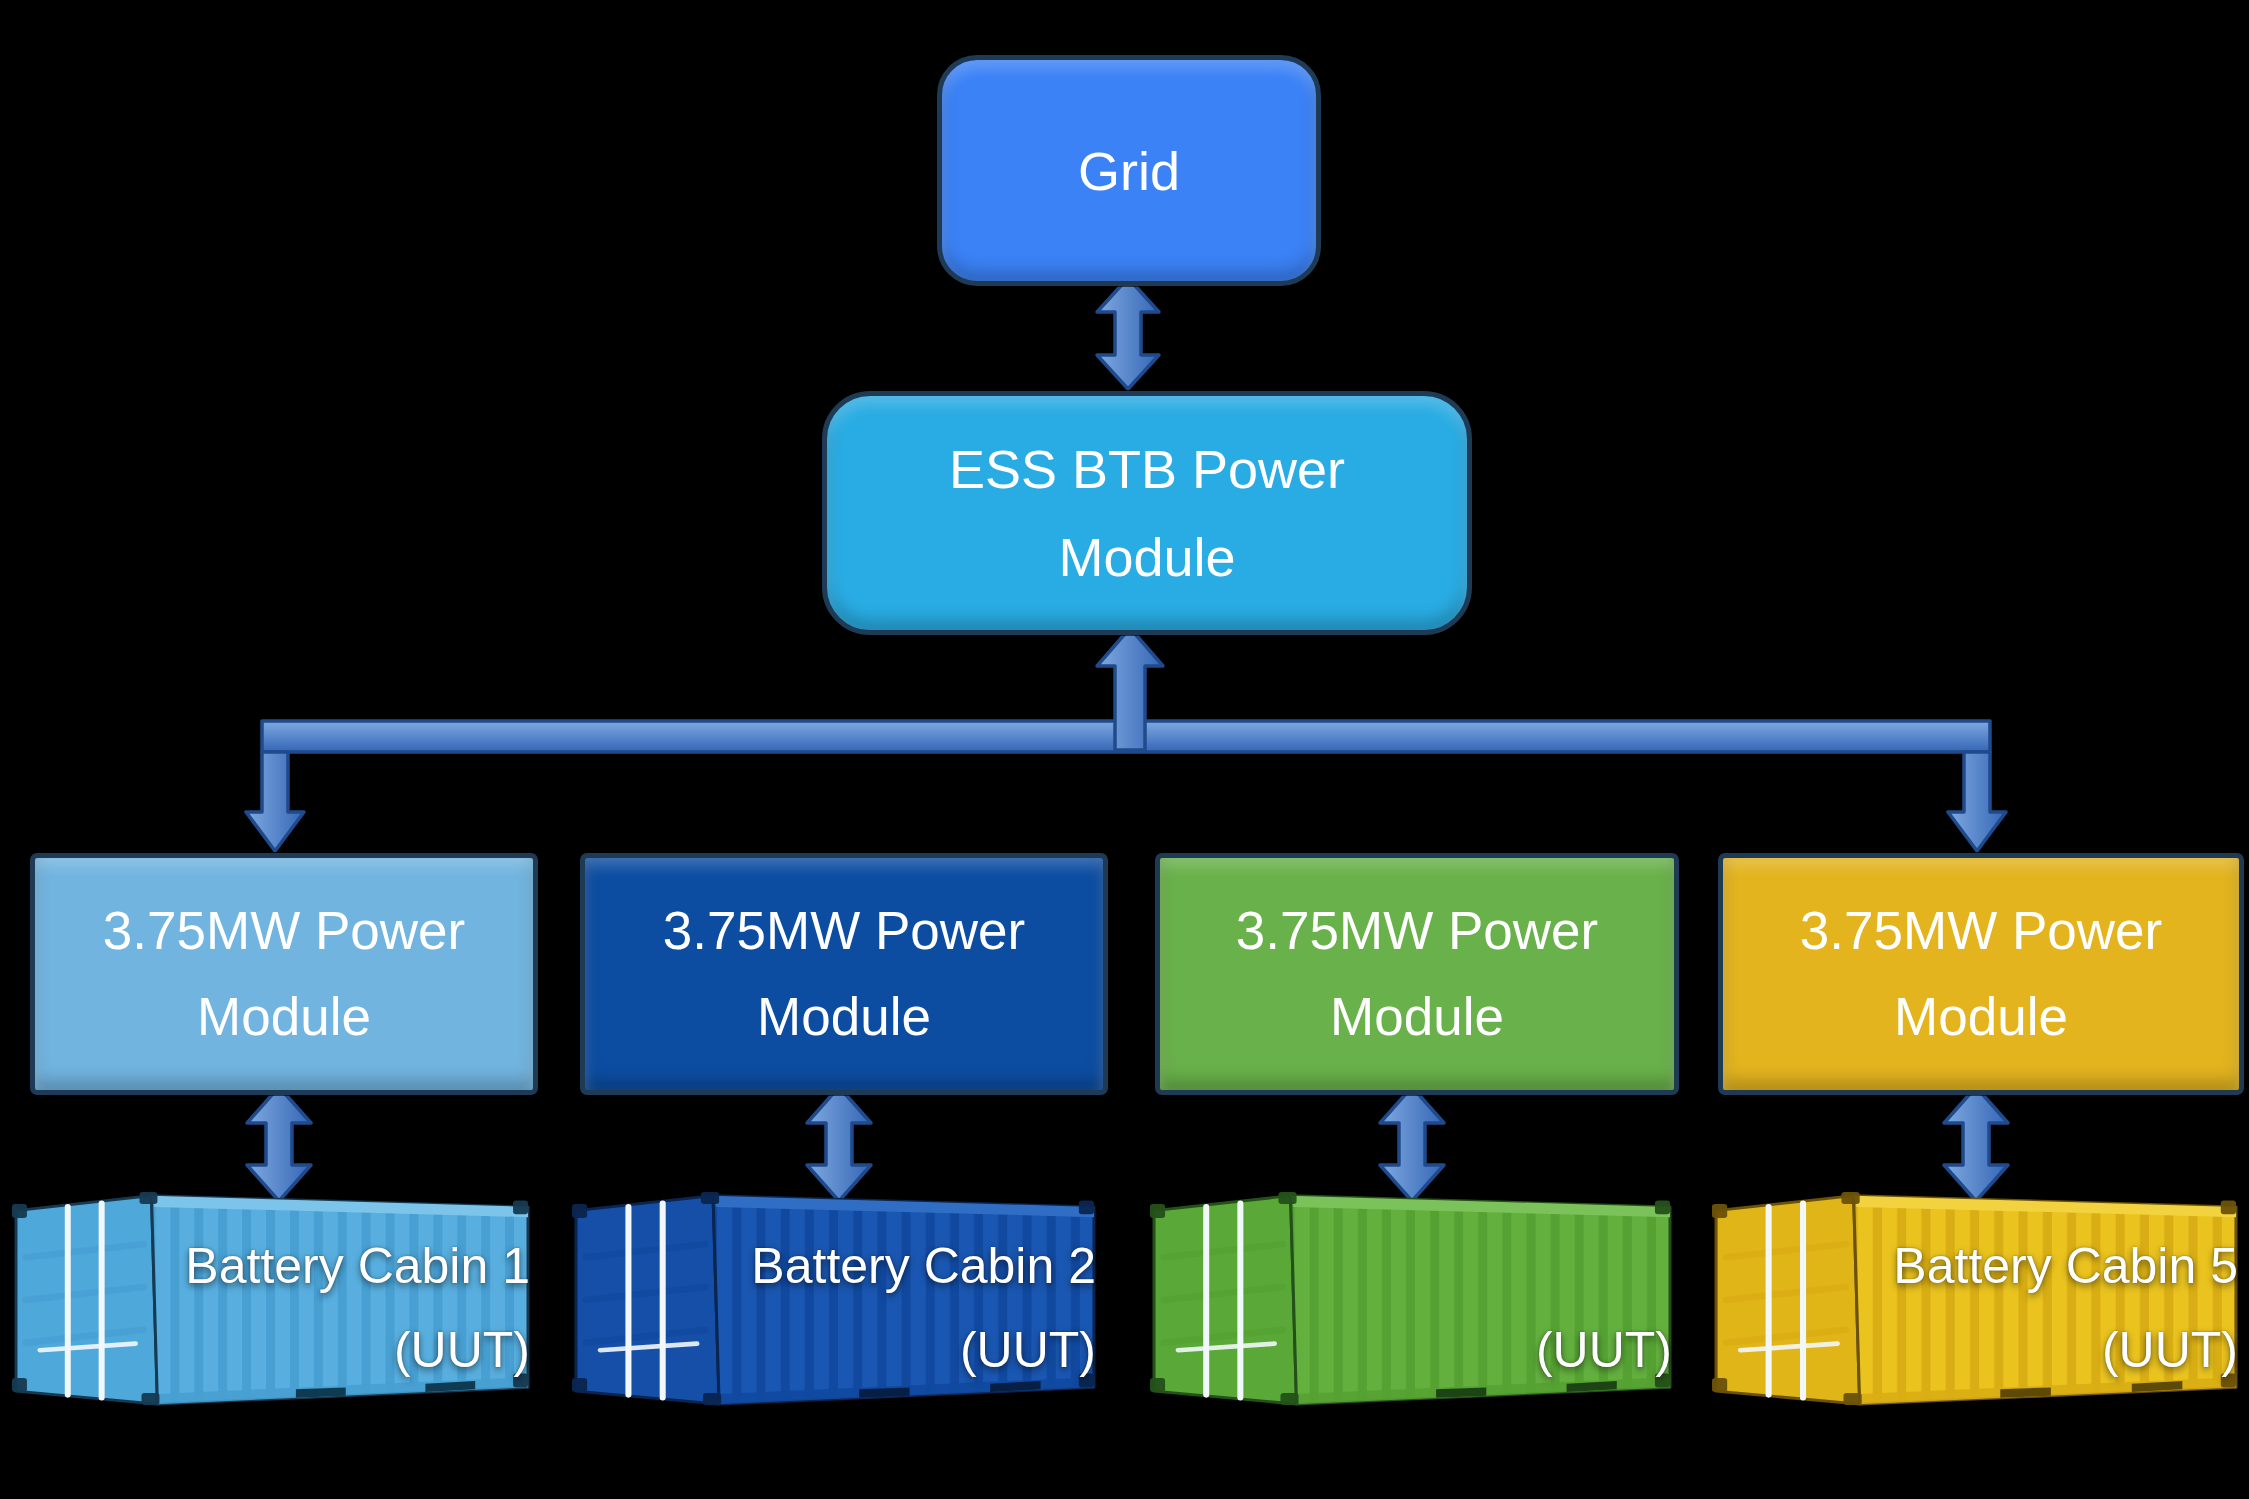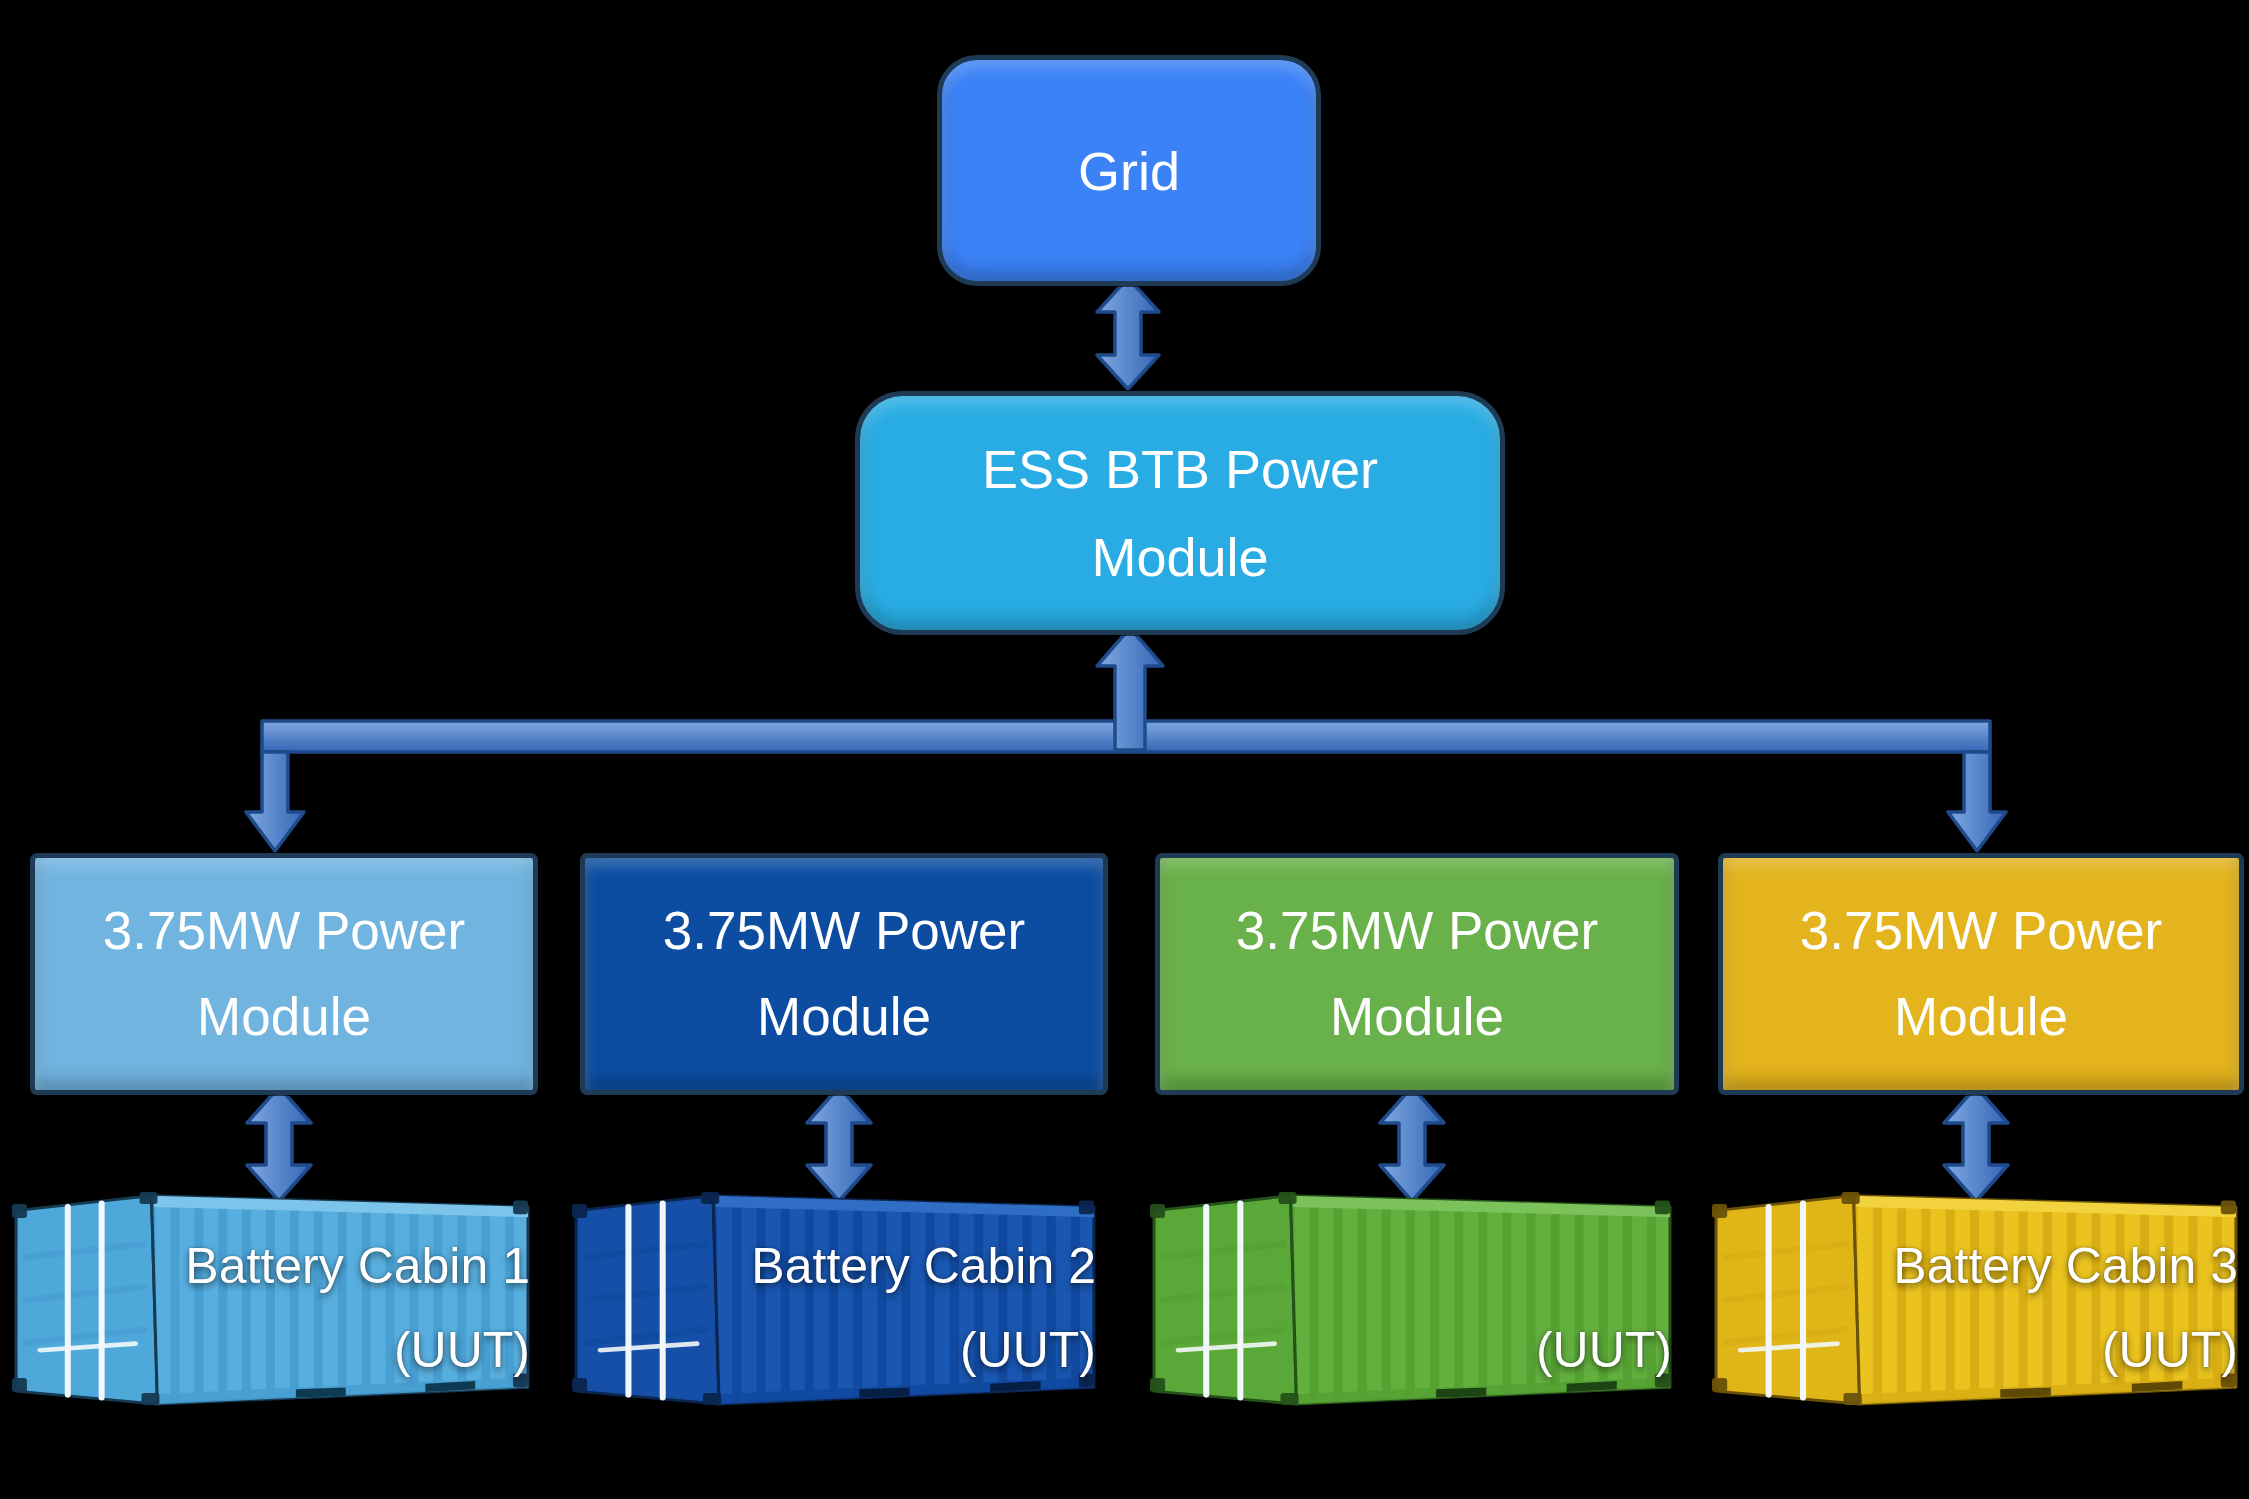--- a/index.html
+++ b/index.html
@@ -8,21 +8,21 @@
     font-family:"Liberation Sans", sans-serif;overflow:hidden;
   }
   
   .node{
     position:absolute;display:flex;flex-direction:column;align-items:center;justify-content:center;
     border:5px solid var(--box-outline,#1E3A54);color:#fff;text-align:center;
     box-shadow:inset 0 8px 14px rgba(255,255,255,.22), inset 0 -10px 16px rgba(0,0,0,.22), 0 0 0 1px rgba(0,0,0,.6);
   }
   .node .ln{display:block;}
   #grid-box{left:937px;top:55px;width:374px;height:221px;border-radius:40px;font-size:54px;}
-  #router-box{left:822px;top:391px;width:640px;height:234px;border-radius:48px;font-size:54px;line-height:88px;margin-left:33px;}
+  #router-box{left:822px;top:391px;width:640px;height:234px;border-radius:48px;font-size:54px;line-height:88px;}
   .module{top:853px;height:232px;border-radius:7px;font-size:53px;line-height:86px;}
   #module-1{left:30px;width:498px;}
   #module-2{left:580px;width:518px;}
   #module-3{left:1155px;width:514px;}
   #module-4{left:1718px;width:516px;}
   
   #connectors{position:absolute;left:0;top:0;width:2249px;height:1499px;}
   .conn{stroke:var(--conn-outline,#1F4B8C);stroke-width:3.5;stroke-linejoin:round;}
   stop.s1{stop-color:var(--conn-light,#7FA9E0);}
   stop.s2{stop-color:var(--conn-dark,#3566B6);}
@@ -218,17 +218,17 @@
       <polygon class="slot" points="415,206 465,203 465,212 415,215"></polygon>
       <g>
         <rect class="cast" x="0" y="13" width="15" height="15" rx="3"></rect>
           <rect class="cast" x="128" y="0" width="18" height="13" rx="3"></rect>
         <rect class="cast" x="503" y="9" width="15" height="15" rx="3"></rect>
           <rect class="cast" x="0" y="200" width="15" height="15" rx="3"></rect>
         <rect class="cast" x="130" y="216" width="18" height="13" rx="3"></rect>
           <rect class="cast" x="503" y="195" width="15" height="15" rx="3"></rect>
       </g>
     </svg>
-    <div class="cab-txt cab-title">Battery Cabin 3</div>
+    <div class="cab-txt cab-title">Battery Cabin 5</div>
     <div class="cab-txt cab-uut">(UUT)</div>
   </div>
 
 </div>
 
 </body></html>

